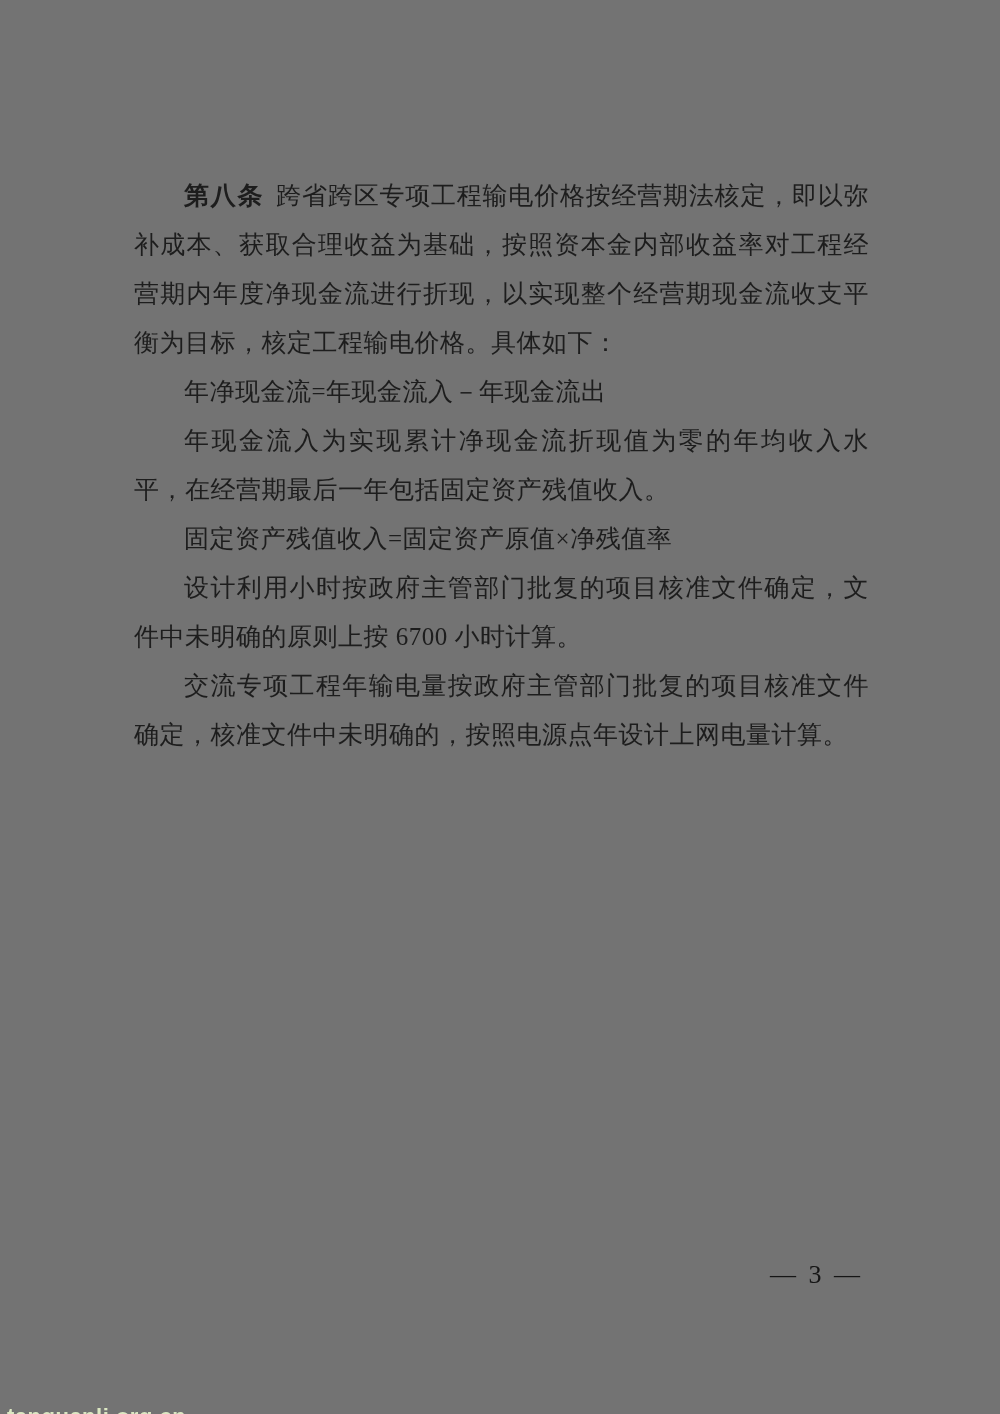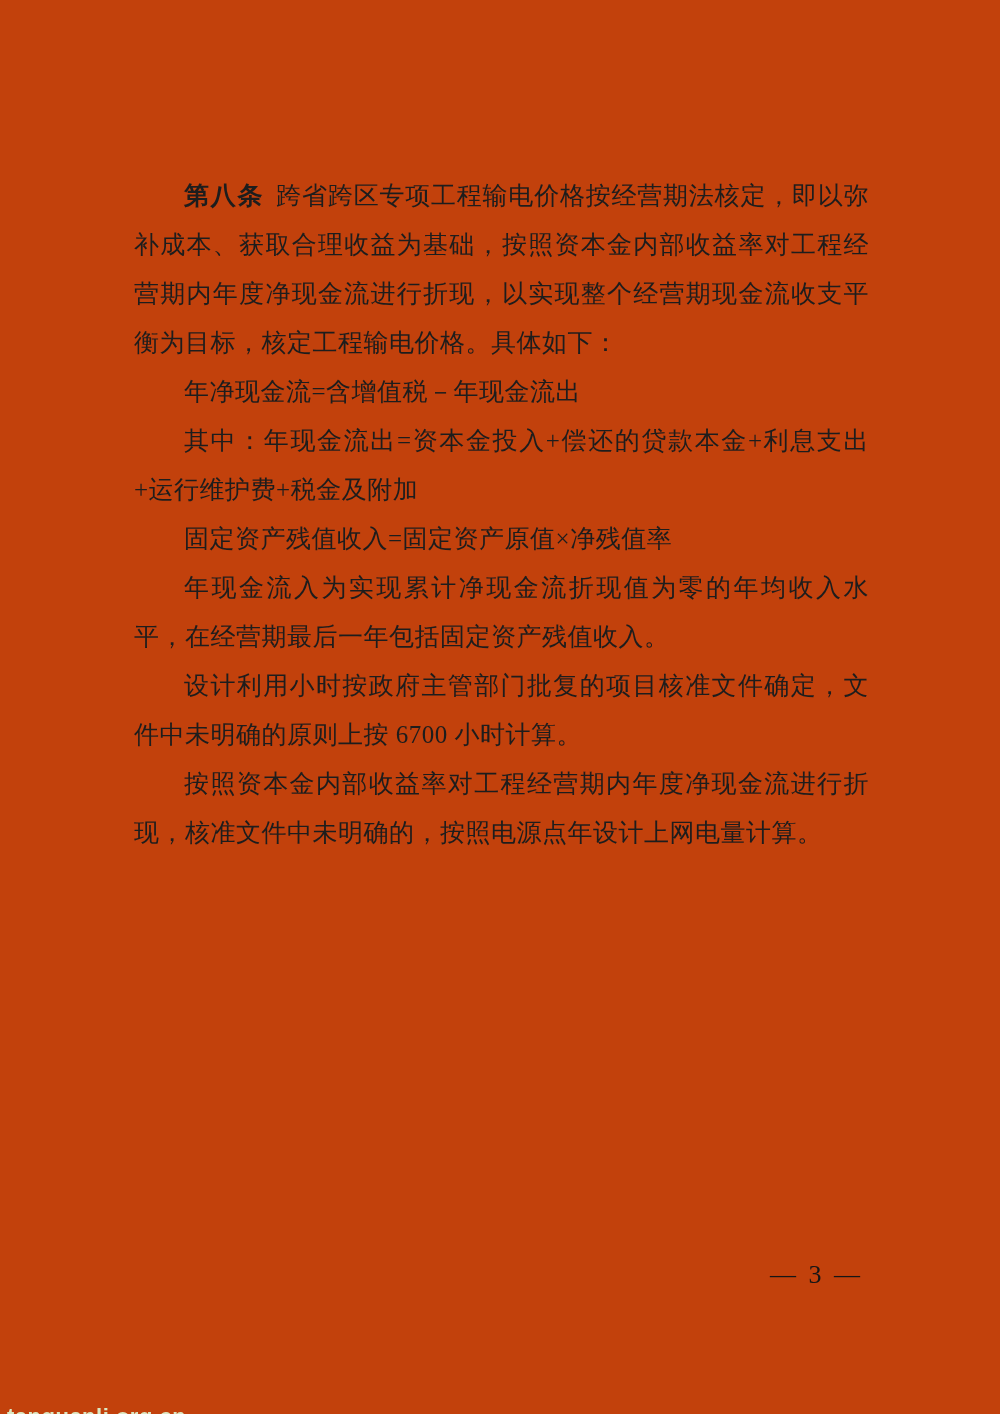--- a/index.html
+++ b/index.html
@@ -7,21 +7,21 @@
     width: 1000px;
     height: 1414px;
     position: relative;
     background: #ffffff;
     overflow: hidden;
     font-family: "Liberation Serif", "DejaVu Serif", serif;
   }
   .sheet {
     position: absolute;
     inset: 0;
-    background: #c2410c;
+    background: #737373;
   }
   .content {
     position: absolute;
     left: 134px;
     top: 171px;
     width: 735px;
   }
   .para {
     margin: 0;
     text-indent: 2em;
@@ -62,34 +62,33 @@
 </style>
 </head>
 <body>
 
 <div class="sheet">
 
   <div class="content">
 
     <p class="para"><strong class="lead">第八条</strong><span>跨省跨区专项工程输电价格按经营期法核定，即以弥补成本、获取合理收益为基础，按照资本金内部收益率对工程经营期内年度净现金流进行折现，以实现整个经营期现金流收支平衡为目标，核定工程输电价格。具体如下：</span></p>
 
-    <p class="para"><span>年净现金流=含增值税－年现金流出</span></p>
+    <p class="para"><span>年净现金流=年现金流入－年现金流出</span></p>
 
-    <p class="para"><span>其中：年现金流出=资本金投入+偿还的贷款本金+利息支出+运行维护费+税金及附加</span></p>
+
+    <p class="para"><span>年现金流入为实现累计净现金流折现值为零的年均收入水平，在经营期最后一年包括固定资产残值收入。</span></p>
 
     <p class="para"><span>固定资产残值收入=固定资产原值×净残值率</span></p>
-
-    <p class="para"><span>年现金流入为实现累计净现金流折现值为零的年均收入水平，在经营期最后一年包括固定资产残值收入。</span></p>
 
 
 
 
     <p class="para"><span>设计利用小时按政府主管部门批复的项目核准文件确定，文件中未明确的原则上按 6700 小时计算。</span></p>
 
-    <p class="para"><span>按照资本金内部收益率对工程经营期内年度净现金流进行折现，核准文件中未明确的，按照电源点年设计上网电量计算。</span></p>
+    <p class="para"><span>交流专项工程年输电量按政府主管部门批复的项目核准文件确定，核准文件中未明确的，按照电源点年设计上网电量计算。</span></p>
 
 
 
   </div>
 
   <div class="page-number">— 3 —</div>
 
   <div class="watermark">tanguanli.org.cn</div>
 
 </div>

